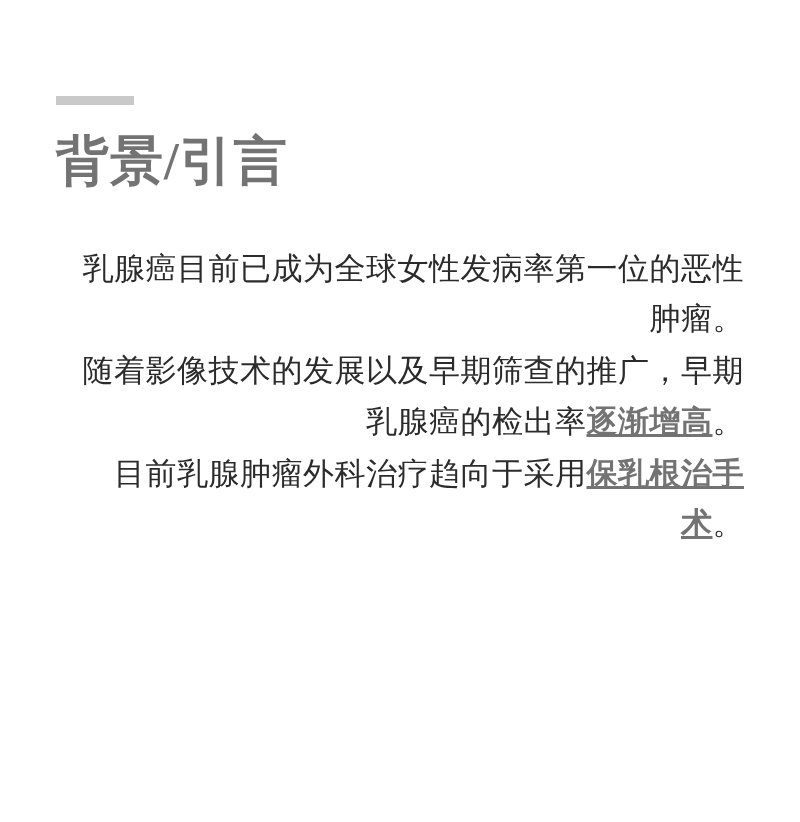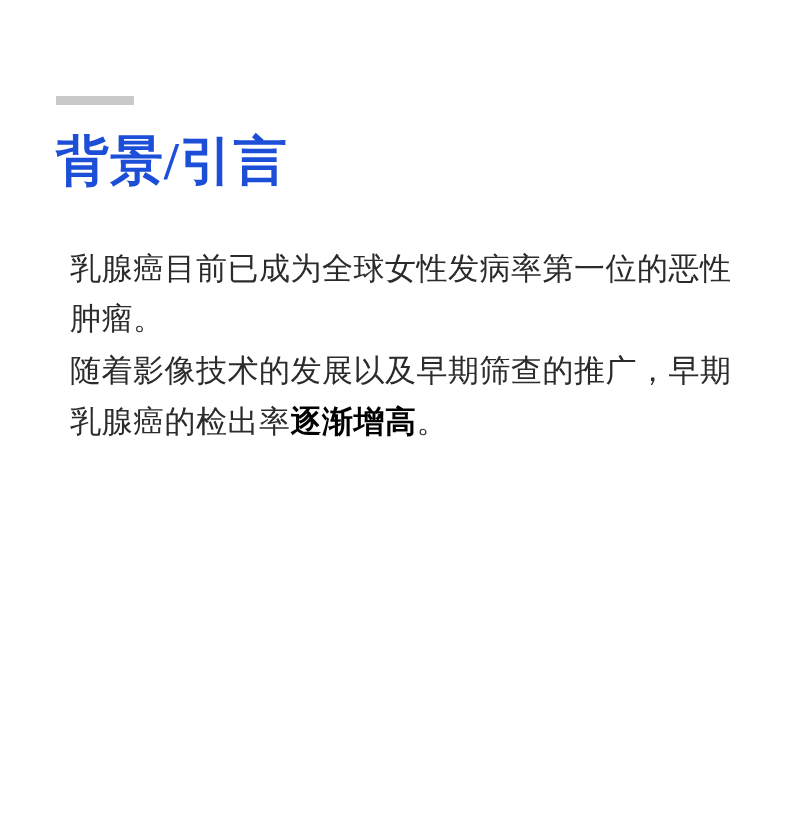--- a/index.html
+++ b/index.html
@@ -28,45 +28,47 @@
     background: #c9c9c9;
     margin-top: 96px;
     margin-bottom: 26px;
   }
   .section-title {
     font-family: "Liberation Serif", serif;
     font-weight: 700;
     font-size: 53px;
     line-height: 1.15;
     letter-spacing: 1px;
-    color: #1d4ed8;
+    color: #737373;
     margin: 0 0 52px 0;
   }
   .body-block {
     font-size: 31px;
     line-height: 1.62;
     color: #2b2b2b;
     letter-spacing: 0.5px;
   }
   .para {
-    margin: 0 0 2px 14px;
-    text-align: left;
+    margin: 0 0 2px 4px;
+    text-align: right;
   }
   .para strong {
     font-weight: 700;
-    color: #000000;
+    color: #737373;
+    text-decoration: underline;
   }
 </style>
 </head>
 <body>
 
 <div class="page">
 
   <div class="accent-rule"></div>
 
   <h1 class="section-title">背景/引言</h1>
 
   <div class="body-block">
     <p class="para"><span>乳腺癌目前已成为全球女性发病率第一位的恶性肿瘤。</span></p>
     <p class="para"><span>随着影像技术的发展以及早期筛查的推广，早期乳腺癌的检出率</span><strong>逐渐增高</strong><span>。</span></p>
+    <p class="para"><span>目前乳腺肿瘤外科治疗趋向于采用</span><strong>保乳根治手术</strong><span>。</span></p>
   </div>
 
 </div>
 
 </body></html>

